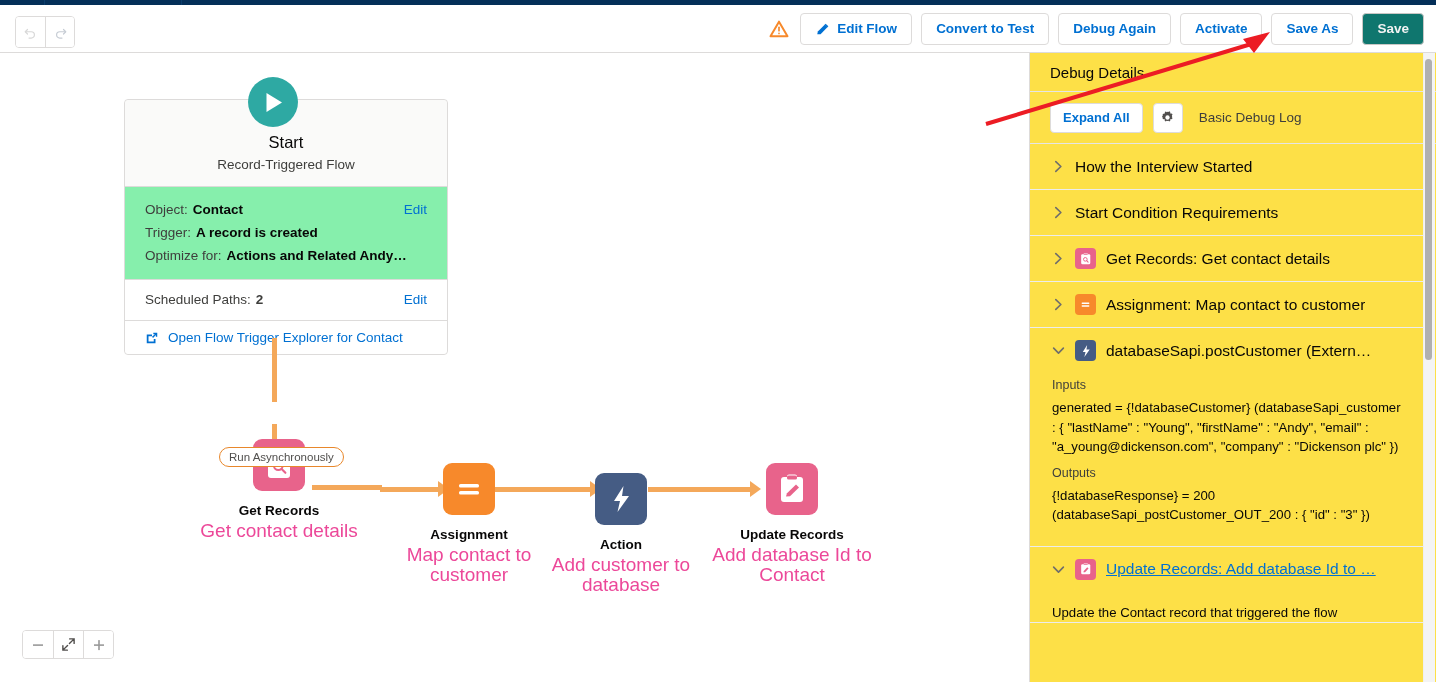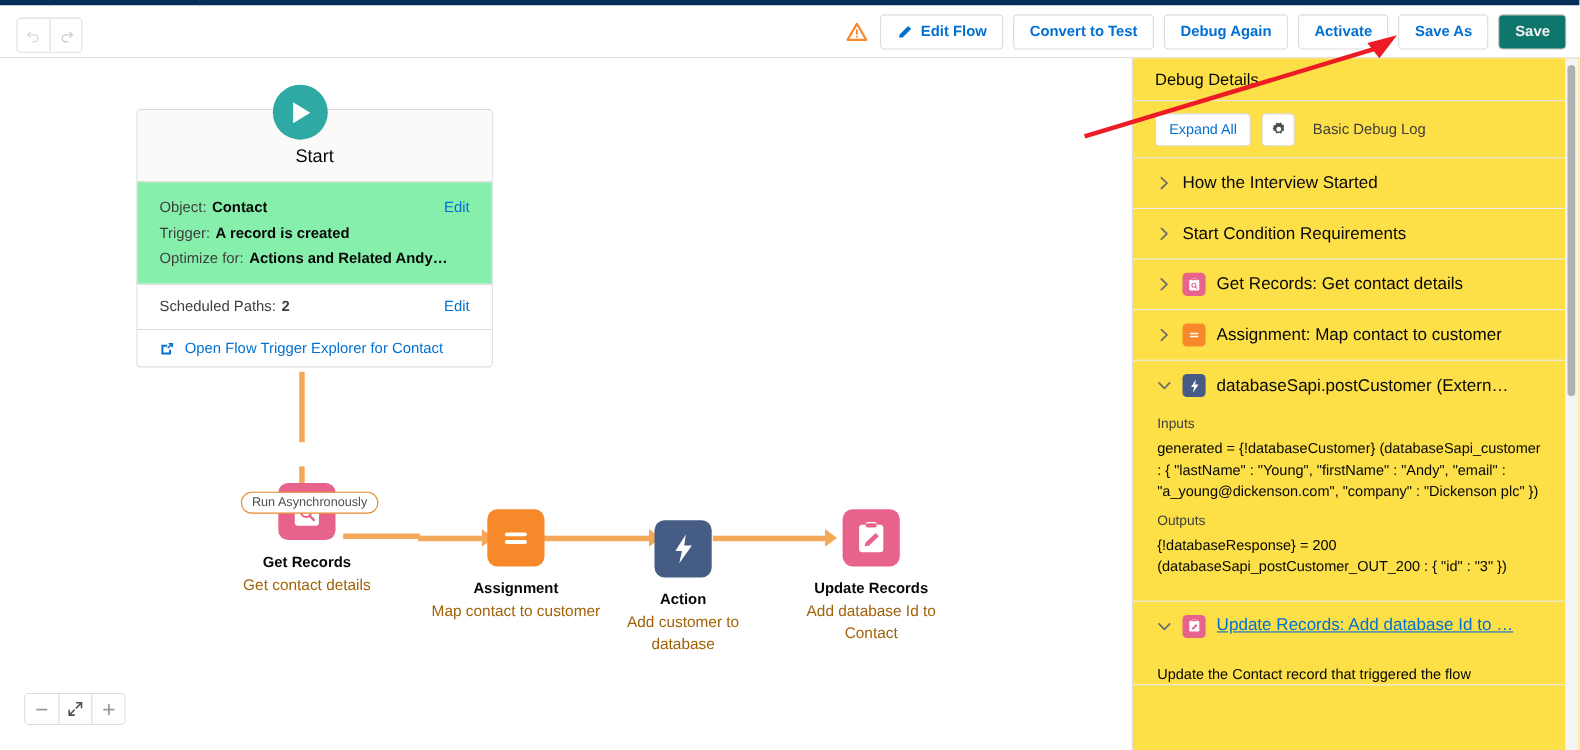--- a/index.html
+++ b/index.html
@@ -116,21 +116,21 @@
     display: flex; align-items: center; z-index: 4; white-space: nowrap;
   }
 
   
   .node { position: absolute; width: 160px; text-align: center; }
   .node-icon {
     width: 52px; height: 52px; border-radius: 9px; margin: 0 auto;
     display: flex; align-items: center; justify-content: center;
   }
   .node-name { font-size: 13.5px; font-weight: bold; color: #080707; margin-top: 11px; line-height: 18px;}
-  .node-desc { font-size: 14px; color: #a16207; line-height: 20px; margin-top: 1px; }
+  .node-desc { font-size: 19px; color: #ec4899; line-height: 20px; margin-top: 1px; }
 
   
   .zoomctl {
     position: absolute; left: 22px; top: 577px;
     display: flex; border: 1px solid #dddbda; border-radius: 4px;
     overflow: hidden; background: #fff;
   }
   .zoomctl .zb {
     width: 30px; height: 27px; display: flex; align-items: center; justify-content: center;
     background: #fff;
@@ -147,21 +147,21 @@
     height: 38px; padding: 0 20px; display: flex; align-items: center;
     font-size: 15px; color: #080707; flex: 0 0 auto;
   }
   .panel-tools {
     border-top: 1px solid #e5e5e5; border-bottom: 1px solid #e5e5e5;
     height: 53px; padding: 0 20px; display: flex; align-items: center; gap: 10px;
     flex: 0 0 auto;
   }
   .expand-btn {
     height: 30px; padding: 0 12px; border: 1px solid #dddbda; border-radius: 4px;
-    background: #fff; color: #0070d2; font-size: 13px; font-weight: 400;
+    background: #fff; color: #0070d2; font-size: 13px; font-weight: 700;
     display: flex; align-items: center;
   }
   .gear-btn {
     width: 30px; height: 30px; border: 1px solid #dddbda; border-radius: 4px;
     background: #fff; display: flex; align-items: center; justify-content: center;
   }
   .log-label { font-size: 13.5px; color: #3e3e3c; margin-left: 6px; }
 
   .panel-scroll {
     flex: 1 1 auto; position: relative; overflow: hidden;
@@ -265,20 +265,21 @@
 
     <div class="start-play">
       <svg width="19" height="21" viewBox="0 0 19 21">
         <path d="M1.5 1 L17 10.5 L1.5 20 Z" fill="#ffffff"></path>
       </svg>
     </div>
 
     <div class="start-card">
       <div class="start-head">
         <div class="start-title">Start</div>
+        <div class="start-sub">Record-Triggered Flow</div>
       </div>
 
       <div class="start-body">
         <div class="start-row">
           <span class="k">Object:</span>
           <span class="v">Contact</span>
           <span class="edit">Edit</span>
         </div>
         <div class="start-row">
           <span class="k">Trigger:</span>

